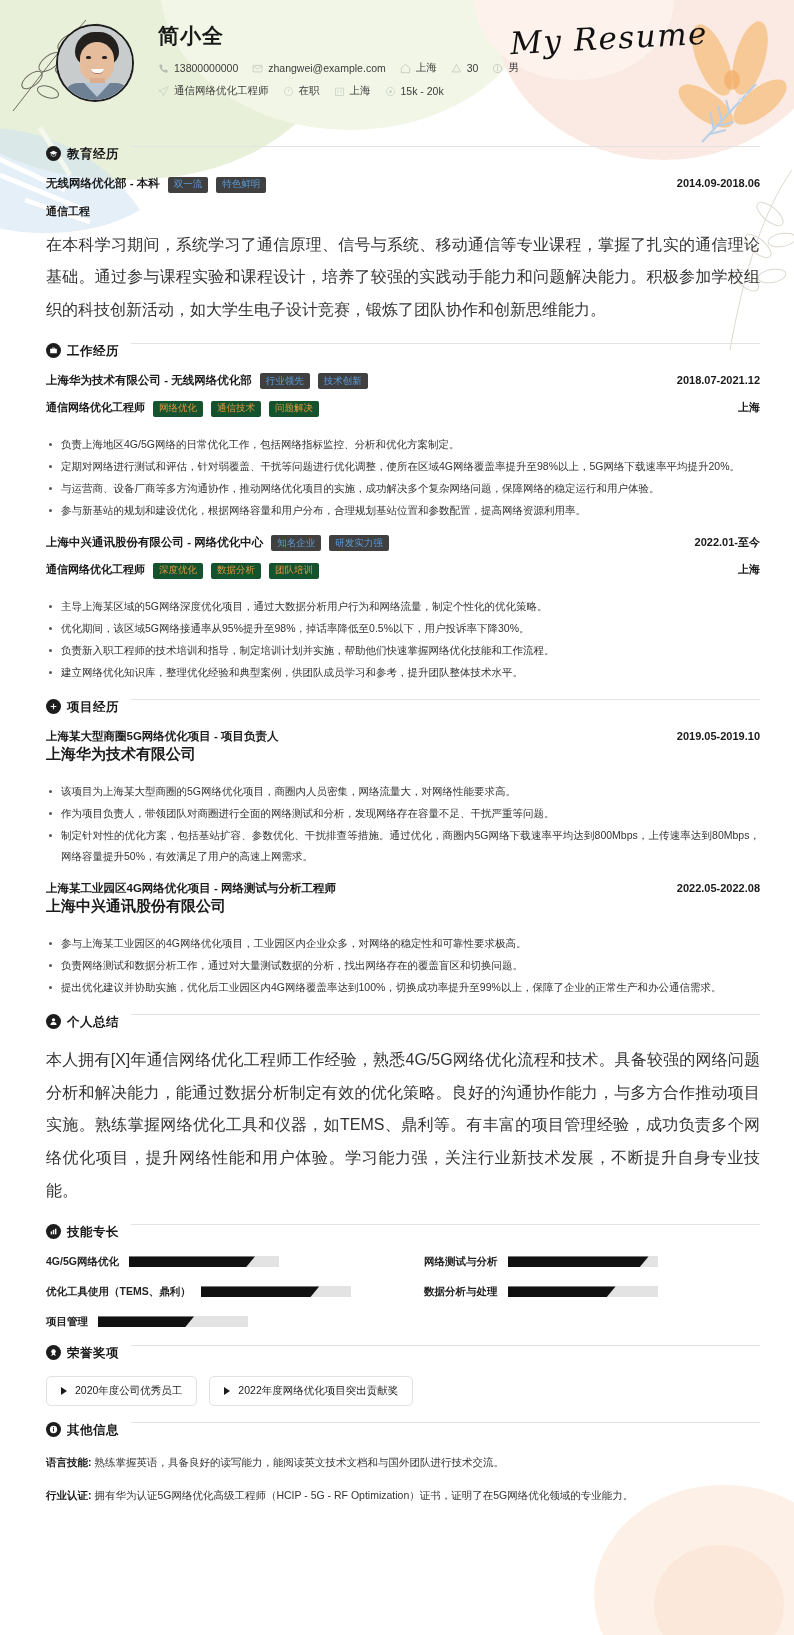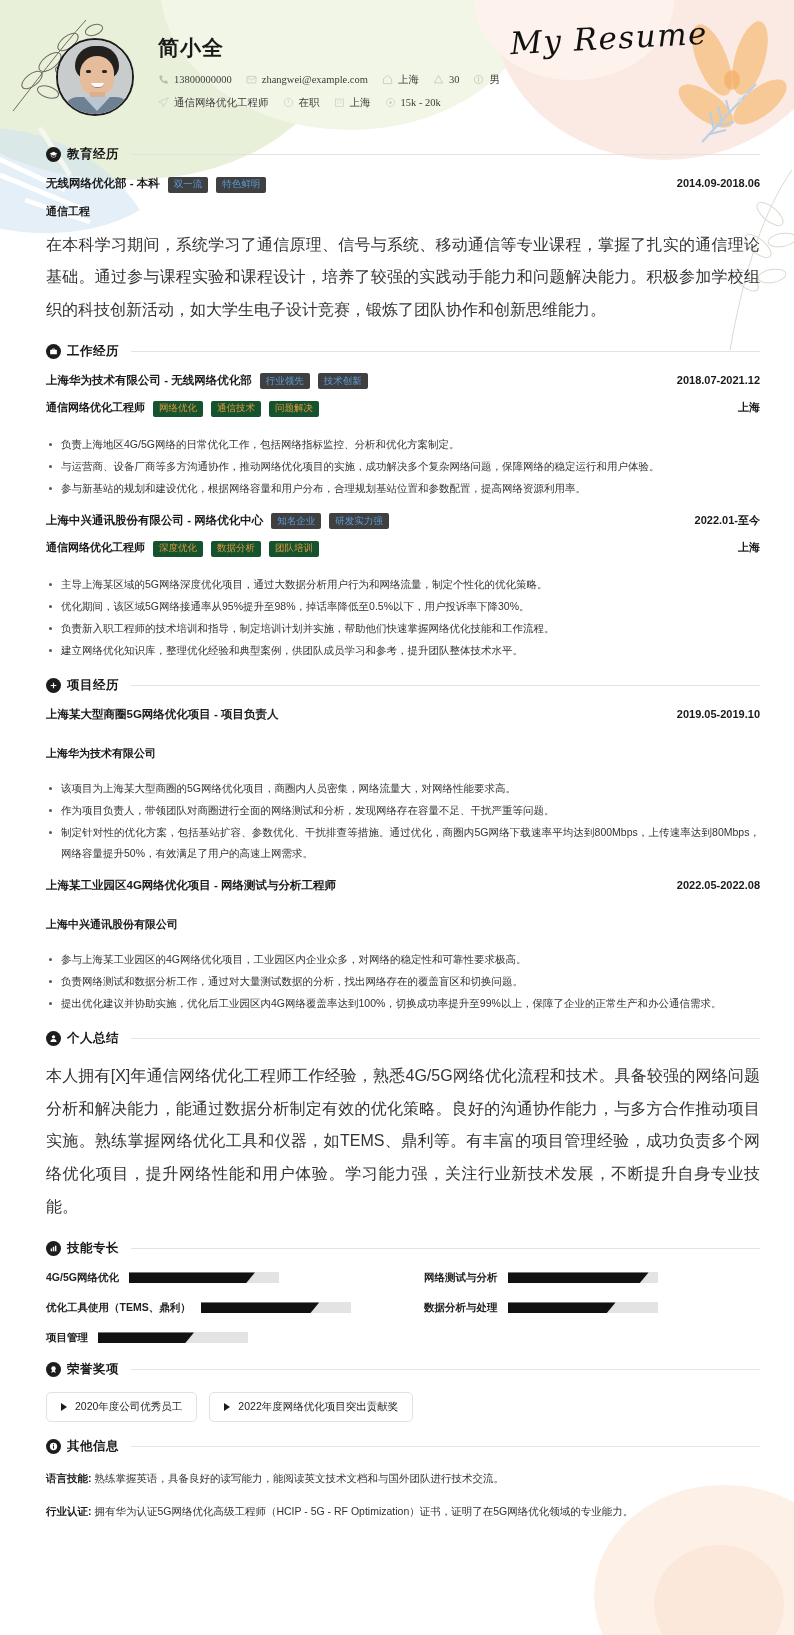--- a/index.html
+++ b/index.html
@@ -52,21 +52,21 @@
     right: 10px; bottom: -30px; width: 130px; height: 120px;
     background: #fbe4d4; border-radius: 50%; opacity: .7;
   }
   .deco-right-leaf { right: 0px; top: 160px; width: 120px; height: 200px; opacity: .7; }
 
   
   .header {
     position: relative; z-index: 2;
     height: 130px;
     padding: 18px 34px 0 34px;
-    display: flex; align-items: center; font-family: Liberation Serif, serif;
+    display: flex; align-items: flex-start;
   }
   .avatar-wrap {
     width: 78px; height: 78px; flex: 0 0 78px;
     border-radius: 50%;
     border: 2px solid #1c1c1c;
     overflow: hidden;
     margin-left: 22px;
     margin-top: 6px;
     background: #cfd2d4;
     position: relative;
@@ -114,21 +114,21 @@
     font-family: "DejaVu Serif", "Liberation Serif", serif;
     font-style: italic; font-size: 31px; color: #111;
     letter-spacing: 1.5px;
     transform: rotate(-3deg);
   }
 
   
   .content { position: relative; z-index: 2; padding: 0 34px 26px 34px; }
 
   .section { margin-top: 6px; }
-  .sec-head { display: flex; align-items: center; margin: 16px 0 13px 12px; }
+  .sec-head { display: flex; align-items: flex-start; margin: 16px 0 13px 12px; }
   .sec-icon {
     width: 15px; height: 15px; border-radius: 50%;
     background: #1d1d1d; color: #fff;
     display: inline-flex; align-items: center; justify-content: center;
     font-size: 9px; line-height: 1; margin-right: 6px; flex: 0 0 15px;
   }
   .sec-icon svg { display: block; }
   .sec-title { font-size: 12.5px; font-weight: 700; color: #1a1a1a; letter-spacing: .5px; }
   .sec-rule { flex: 1; height: 1px; background: #e3e3e3; margin-left: 12px; }
 
@@ -148,21 +148,21 @@
     margin-left: auto; font-size: 11px; font-weight: 700; color: #1a1a1a;
     white-space: nowrap; padding-left: 10px;
   }
   .entry-sub {
     display: flex; align-items: baseline;
     margin-top: 11px;
   }
   .entry-sub-title { font-size: 11px; font-weight: 700; color: #1a1a1a; white-space: nowrap; }
   .entry-loc { margin-left: auto; font-size: 11px; font-weight: 700; color: #1a1a1a; }
   .entry-major { font-size: 11px; font-weight: 700; color: #1a1a1a; margin-top: 11px; }
-  .entry-company { font-size: 11px; font-weight: 700; color: #1a1a1a; margin-top: 24px; }
+  .entry-company { font-size: 15px; font-weight: 700; color: #1a1a1a; margin-top: 1px; }
 
   .para {
     font-size: 16px; line-height: 2.05; color: #333;
     margin-top: 10px; text-align: justify;
   }
   ul.bullets { list-style: none; margin-top: 17px; }
   ul.bullets li {
     position: relative; padding-left: 15px;
     font-size: 10.5px; line-height: 2.0; color: #333;
     margin-bottom: 1px; text-align: justify;
@@ -445,20 +445,21 @@
         </div>
         <div class="entry-sub">
           <span class="entry-sub-title">通信网络优化工程师</span>
           <span class="tag orange">网络优化</span>
           <span class="tag orange">通信技术</span>
           <span class="tag orange">问题解决</span>
           <span class="entry-loc">上海</span>
         </div>
         <ul class="bullets">
           <li>负责上海地区4G/5G网络的日常优化工作，包括网络指标监控、分析和优化方案制定。</li>
+          <li>定期对网络进行测试和评估，针对弱覆盖、干扰等问题进行优化调整，使所在区域4G网络覆盖率提升至98%以上，5G网络下载速率平均提升20%。</li>
           <li>与运营商、设备厂商等多方沟通协作，推动网络优化项目的实施，成功解决多个复杂网络问题，保障网络的稳定运行和用户体验。</li>
           <li>参与新基站的规划和建设优化，根据网络容量和用户分布，合理规划基站位置和参数配置，提高网络资源利用率。</li>
         </ul>
       </div>
 
       <div class="entry">
         <div class="entry-top">
           <span class="entry-title">上海中兴通讯股份有限公司 - 网络优化中心</span>
           <span class="tag blue">知名企业</span>
           <span class="tag blue">研发实力强</span>

